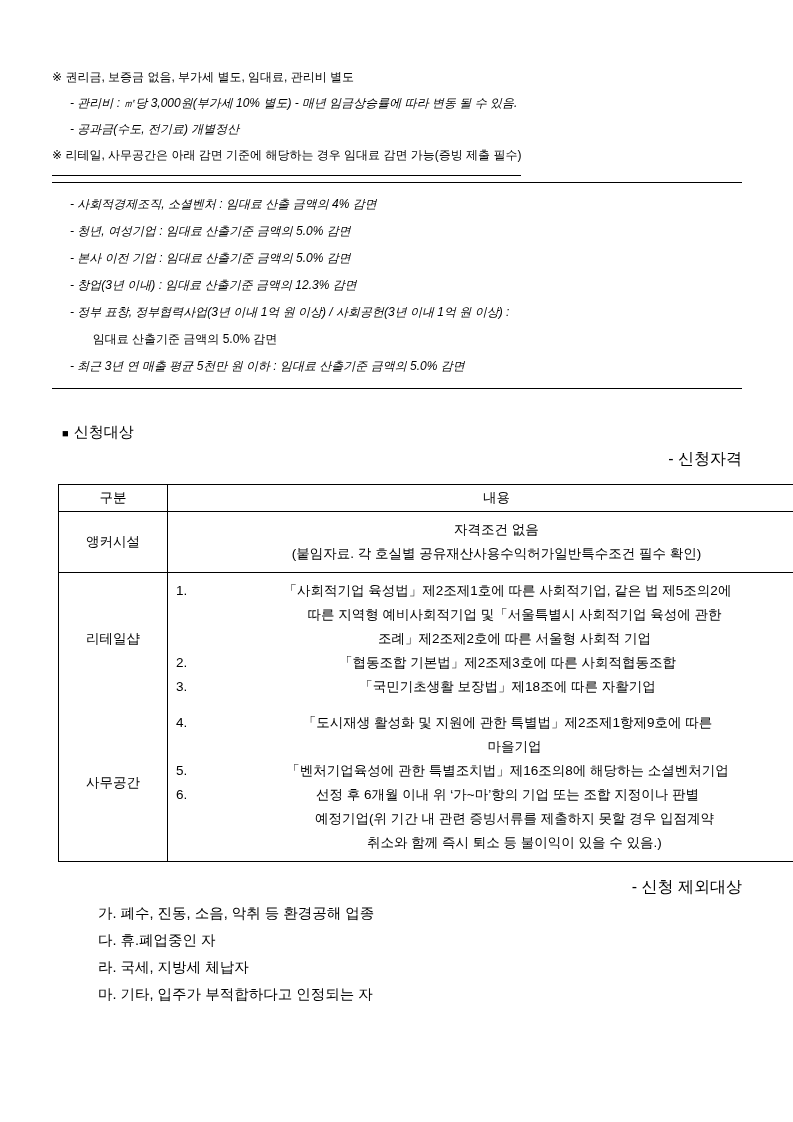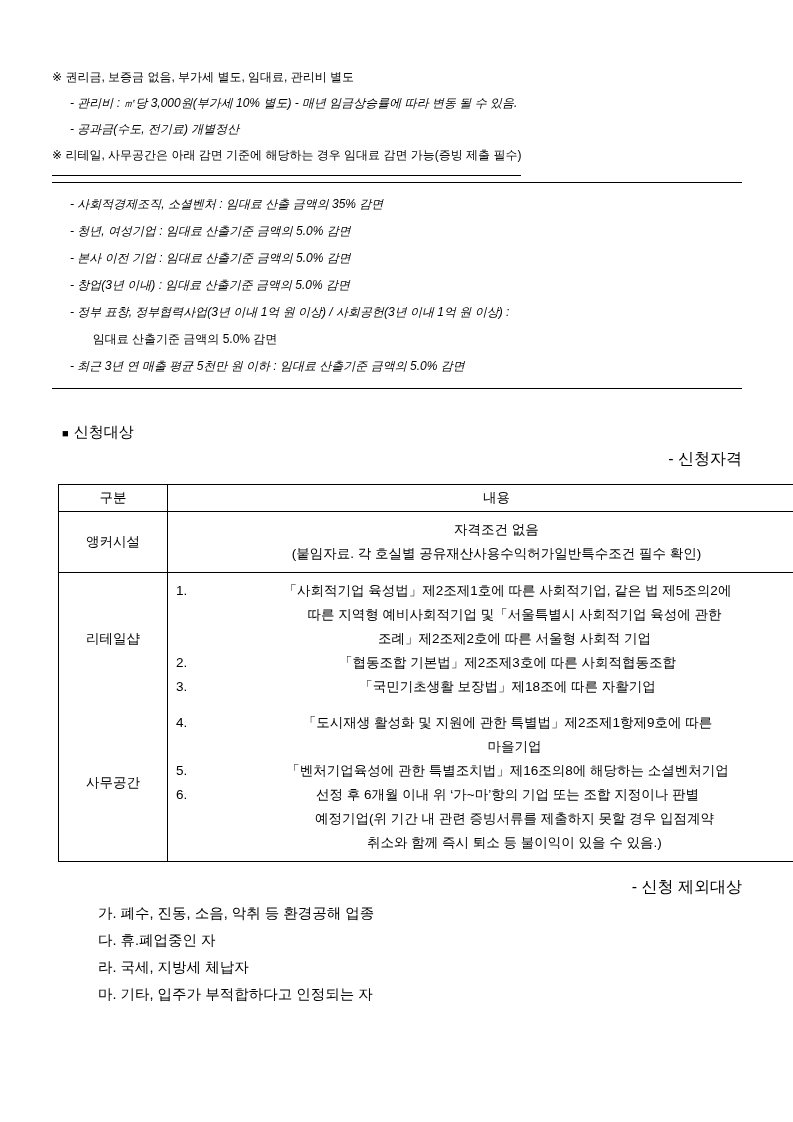--- a/index.html
+++ b/index.html
@@ -149,24 +149,24 @@
     <div class="block-notes">
       <div class="line">※ 권리금, 보증금 없음, 부가세 별도, 임대료, 관리비 별도</div>
       <div class="line indent1">- 관리비 : ㎡당 3,000원(부가세 10% 별도) - 매년 임금상승률에 따라 변동 될 수 있음.</div>
       <div class="line indent1">- 공과금(수도, 전기료) 개별정산</div>
       <div class="line"><span class="underline-line">※ 리테일, 사무공간은 아래 감면 기준에 해당하는 경우 임대료 감면 가능(증빙 제출 필수)</span></div>
     </div>
 
     <hr class="hr-thick">
 
     <div class="block-benefits">
-      <div class="line indent1">- 사회적경제조직, 소셜벤처 : 임대료 산출 금액의 35% 감면</div>
+      <div class="line indent1">- 사회적경제조직, 소셜벤처 : 임대료 산출 금액의 4% 감면</div>
       <div class="line indent1">- 청년, 여성기업 : 임대료 산출기준 금액의 5.0% 감면</div>
       <div class="line indent1">- 본사 이전 기업 : 임대료 산출기준 금액의 5.0% 감면</div>
-      <div class="line indent1">- 창업(3년 이내) : 임대료 산출기준 금액의 5.0% 감면</div>
+      <div class="line indent1">- 창업(3년 이내) : 임대료 산출기준 금액의 12.3% 감면</div>
       <div class="line indent1">- 정부 표창, 정부협력사업(3년 이내 1억 원 이상) / 사회공헌(3년 이내 1억 원 이상) :</div>
       <div class="line indent2">  임대료 산출기준 금액의 5.0% 감면</div>
       <div class="line indent1">- 최근 3년 연 매출 평균 5천만 원 이하 : 임대료 산출기준 금액의 5.0% 감면</div>
     </div>
 
     <hr class="hr-thin">
 
     <div class="section-title"><span class="bullet">■</span><span>신청대상</span></div>
     <div class="sub-title">- 신청자격</div>
 

